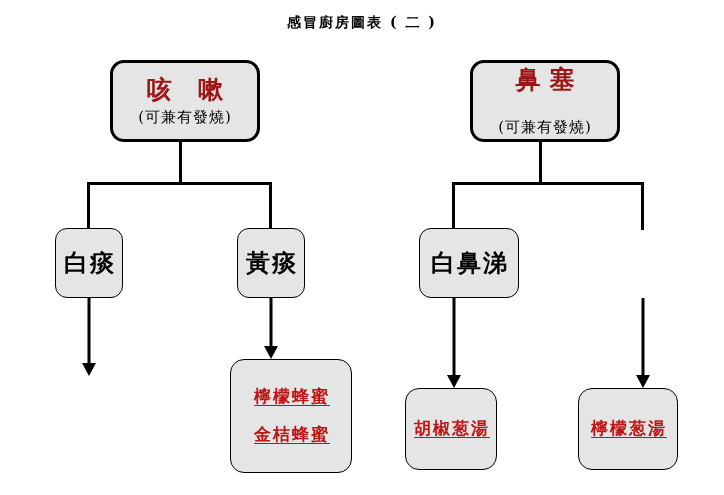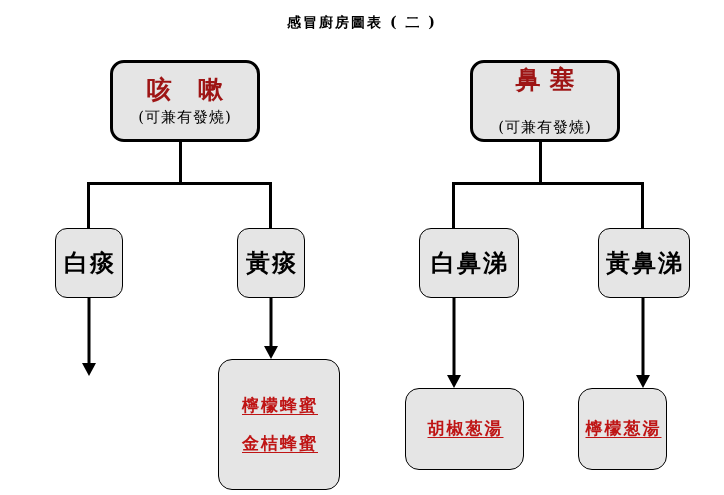--- a/index.html
+++ b/index.html
@@ -163,54 +163,51 @@
     <div class="shaft" style="height:66px;"></div>
     <div class="head"></div>
   </div>
 
   <div class="arrow" style="left:264px; top:298px; width:14px; height:61px;">
     <div class="shaft" style="height:49px;"></div>
     <div class="head"></div>
   </div>
 
 
-  <div class="node remedy multi" style="left:218px; top:359px; width:122px; height:131px;">
+  <div class="node remedy multi" style="left:230px; top:359px; width:122px; height:114px;">
     <div class="remedy-line">檸檬蜂蜜</div>
     <div class="remedy-line">金桔蜂蜜</div>
   </div>
 
   <div class="node symptom" style="left:470px; top:60px; width:150px; height:82px;gap:20px;">
     <div class="sym-main">鼻塞</div>
     <div class="sym-note">(可兼有發燒)</div>
   </div>
 
   <div class="vline" style="left:539px; top:142px; height:43px;"></div>
   <div class="hline" style="left:452px; top:182px; width:192px;"></div>
   <div class="vline" style="left:452px; top:182px; height:48px;"></div>
   <div class="vline" style="left:641px; top:182px; height:48px;"></div>
 
   <div class="node sub" style="left:419px; top:228px; width:100px; height:70px;">
     <div class="sub-label">白鼻涕</div>
   </div>
 
-  <div class="node sub" style="left:598px; top:228px; width:92px; height:70px;">
-    <div class="sub-label">黃鼻涕</div>
-  </div>
 
   <div class="arrow" style="left:447px; top:298px; width:14px; height:90px;">
     <div class="shaft" style="height:78px;"></div>
     <div class="head"></div>
   </div>
 
   <div class="arrow" style="left:636px; top:298px; width:14px; height:90px;">
     <div class="shaft" style="height:78px;"></div>
     <div class="head"></div>
   </div>
 
-  <div class="node remedy" style="left:405px; top:388px; width:119px; height:82px;">
+  <div class="node remedy" style="left:405px; top:388px; width:92px; height:82px;">
     <div class="remedy-line">胡椒葱湯</div>
   </div>
 
-  <div class="node remedy" style="left:578px; top:388px; width:89px; height:82px;">
+  <div class="node remedy" style="left:578px; top:388px; width:100px; height:82px;">
     <div class="remedy-line">檸檬葱湯</div>
   </div>
 
 </div>
 
 </body></html>

